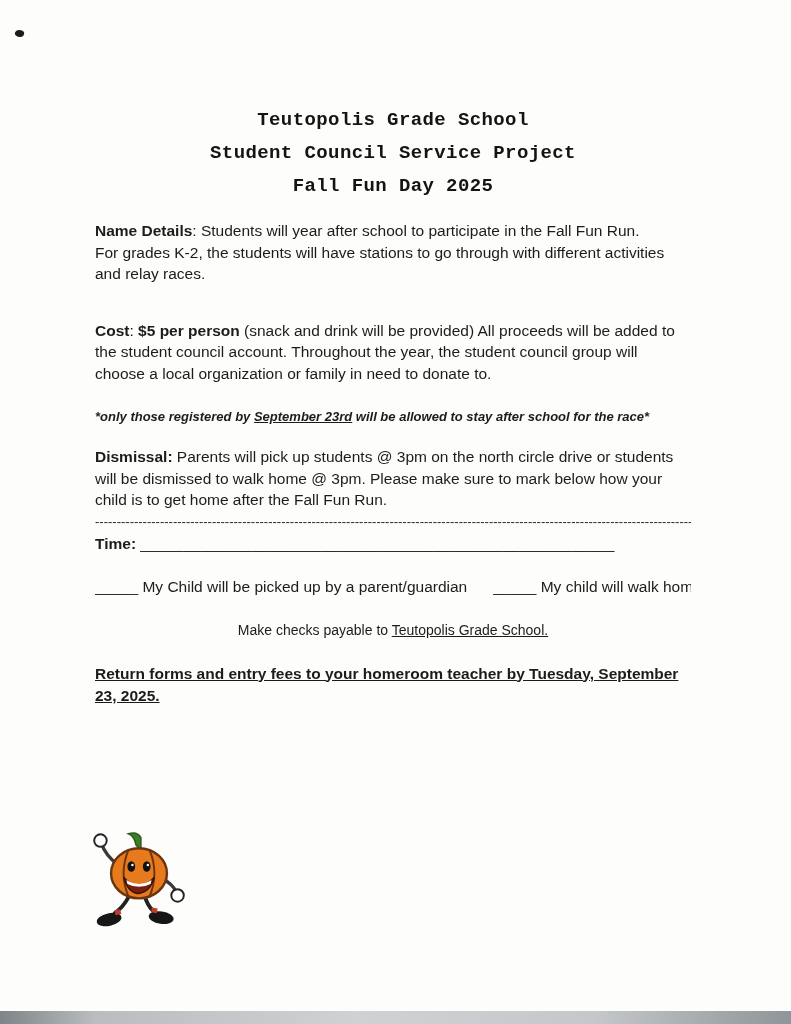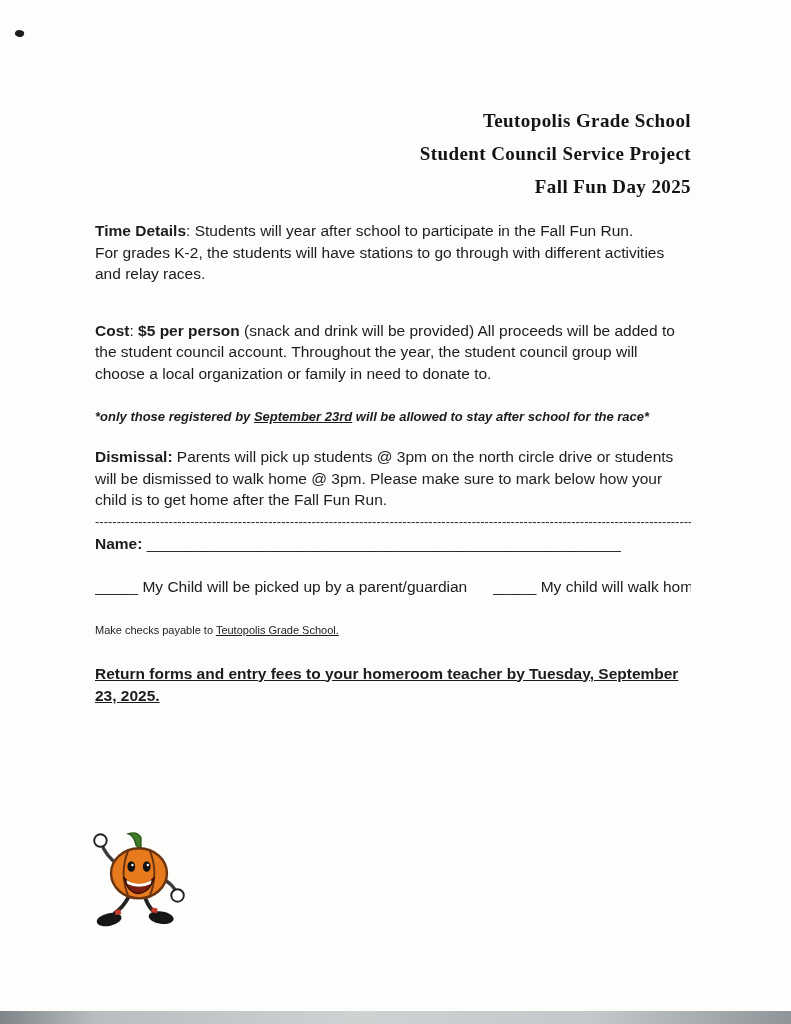--- a/index.html
+++ b/index.html
@@ -11,22 +11,22 @@
     width: 791px;
     height: 1024px;
     background: #fdfdfb;
     color: #1c1c1c;
     overflow: hidden;
   }
 
   .content { padding: 104px 100px 0 95px; }
 
   .title-block {
-    text-align: right;
-    font-family: Liberation Serif, serif;
+    text-align: center;
+    font-family: Liberation Mono, monospace;
     font-weight: bold;
     font-size: 19px;
     line-height: 33px;
     letter-spacing: 0.4px;
     color: #141414;
   }
 
   .info-block {
     margin-top: 27px;
     font-weight: bold;
@@ -58,21 +58,21 @@
     overflow: hidden;
     color: #2a2a2a;
   }
 
   .name-line { margin-top: 3px; font-size: 15.5px; line-height: 22px; white-space: nowrap; overflow: hidden; }
   .name-line .lbl { font-weight: bold; }
 
   .pickup-line { margin-top: 21px; font-size: 15.5px; line-height: 22px; white-space: nowrap; overflow: hidden; }
   .pickup-line .opt2 { margin-left: 26px; }
 
-  .checks-line { margin-top: 21px; font-size: 11px; line-height: 22px; }
+  .checks-line { margin-top: 21px; font-size: 14px; line-height: 22px; text-align: center; }
   .checks-line .u { text-decoration: underline; }
 
   .return-note {
     margin-top: 22px;
     font-weight: bold;
     font-size: 15.5px;
     line-height: 22px;
     text-decoration: underline;
   }
 
@@ -116,40 +116,40 @@
   <div class="content">
 
     <div class="title-block">
       <div>Teutopolis Grade School</div>
       <div>Student Council Service Project</div>
       <div>Fall Fun Day 2025</div>
     </div>
 
 
     <div class="para race-block">
-      <div><b>Time Details</b><span>:  Students will year after school to participate in the Fall Fun Run.</span></div>
+      <div><b>Name Details</b><span>:  Students will year after school to participate in the Fall Fun Run.</span></div>
       <div>For grades K-2, the students will have stations to go through with different activities and relay races.</div>
     </div>
 
     <div class="para cost-block">
       <b>Cost</b><span>: </span><b>$5 per person</b><span> (snack and drink will be provided) All proceeds will be added to the student council account. Throughout the year, the student council group will choose a local organization or family in need to donate to.</span>
     </div>
 
     <div class="register-note">
       <span>*only those registered by </span><span class="u">September 23rd</span><span>  will be allowed to stay after school for the race*</span>
     </div>
 
     <div class="para dismissal-block">
       <b>Dismissal:</b><span> Parents will pick up students @ 3pm on the north circle drive or students will be dismissed to walk home @ 3pm. Please make sure to mark below how your child is to get home after the Fall Fun Run.</span>
     </div>
 
     <div class="divider">--------------------------------------------------------------------------------------------------------------------------------------------------------------------</div>
 
     <div class="name-line">
-      <span class="lbl">Name:</span><span> _______________________________________________________</span>
+      <span class="lbl">Time:</span><span> _______________________________________________________</span>
     </div>
 
     <div class="pickup-line">
       <span>_____</span><span> My Child will be picked up by a parent/guardian</span><span class="opt2">_____</span><span> My child will walk home</span>
     </div>
 
     <div class="checks-line">
       <span>Make checks payable to </span><span class="u">Teutopolis Grade School.</span>
     </div>
 

